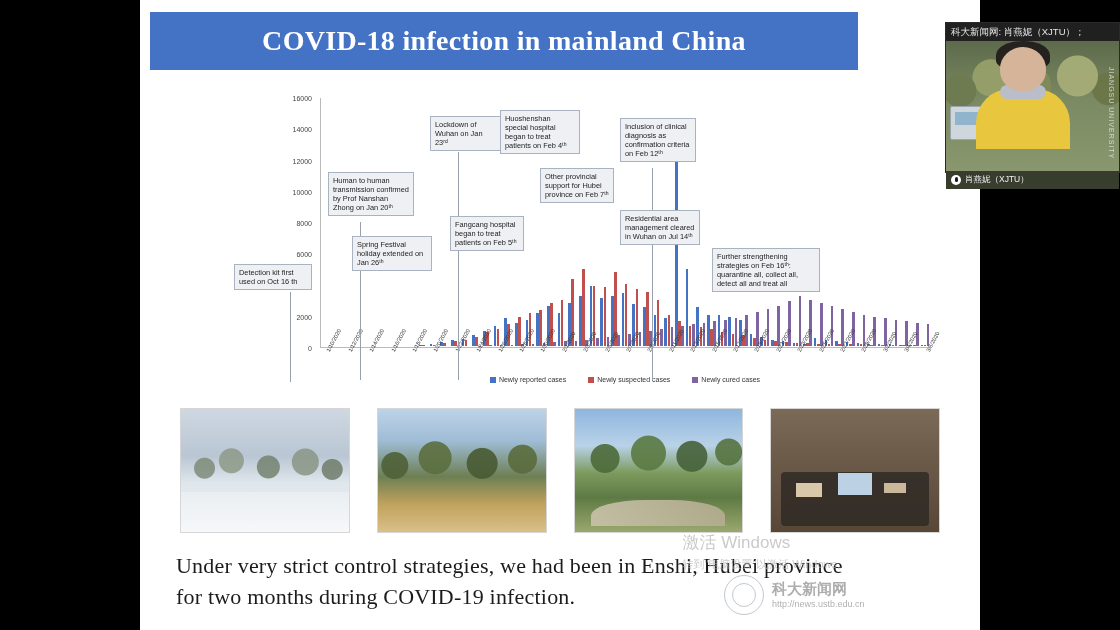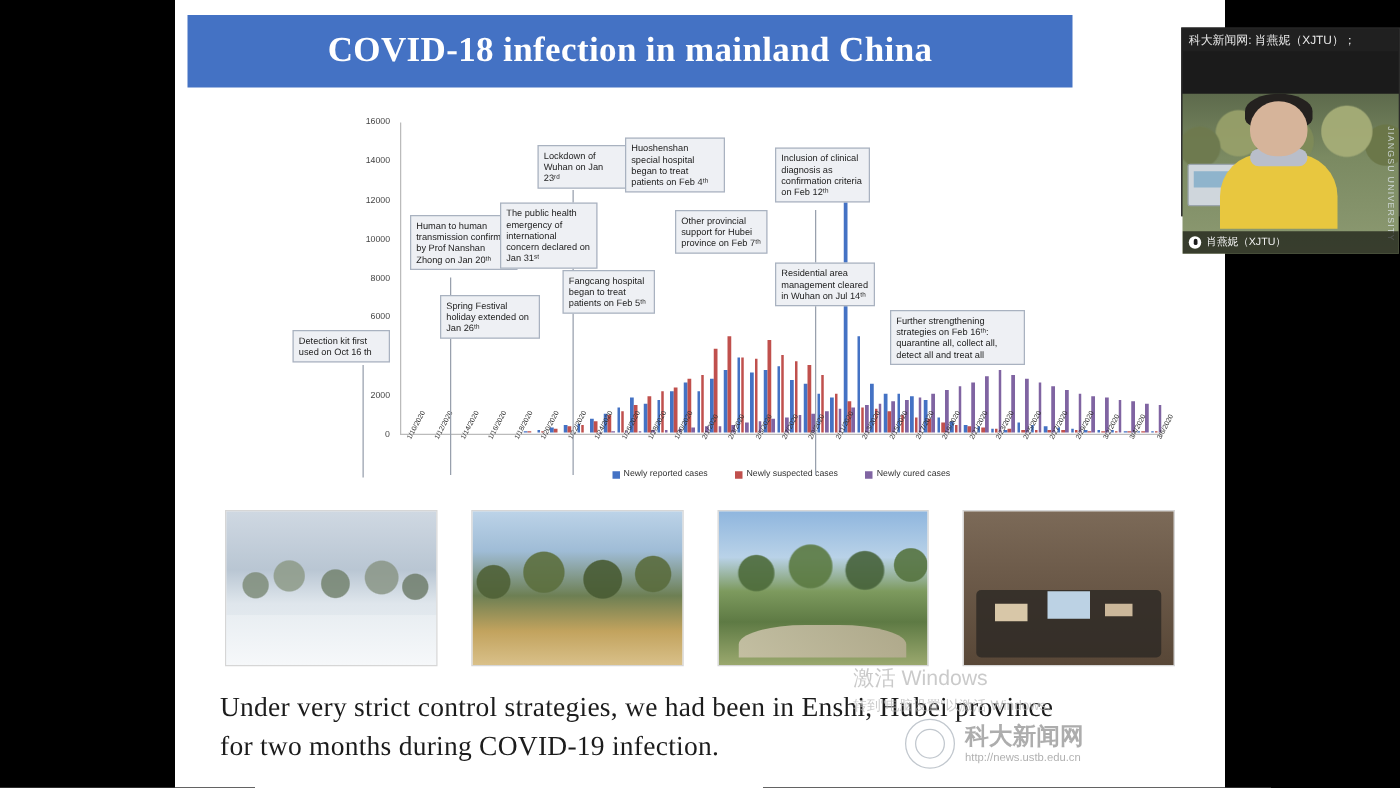--- a/index.html
+++ b/index.html
@@ -234,21 +234,21 @@
     border: 1.5px solid #8f9aa6;
     border-radius: 50%;
     position: relative;
     flex: none;
   }
   #wm-seal:before {
     content:""; position:absolute; left:7px; top:7px; right:7px; bottom:7px;
     border: 1px solid #8f9aa6; border-radius: 50%;
   }
   #wm-text { line-height: 1.25; }
-  #wm-cn { font-size: 19px; color: #6b6b6b; font-weight: bold; }
+  #wm-cn { font-size: 15px; color: #6b6b6b; font-weight: bold; }
   #wm-url { font-size: 9px; color: #6f6f6f; }
   
   #activate {
     position: absolute;
     right: 132px; bottom: 58px;
     text-align: left;
     color: #b9b9b9;
     opacity: .75;
   }
   #activate .a1 { font-size: 17px; }
@@ -266,24 +266,23 @@
     background: #202020;
     color: #e8e8e8;
     font-size: 9.5px;
     display: flex;
     align-items: center;
     padding: 0 5px;
     gap: 4px;
   }
   #vt-video {
     position: relative;
-    height: 128px;
+    height: 148px;
     background: linear-gradient(#5d6a4c 0%, #7b8a62 40%, #8d9a72 100%);
     overflow: hidden;
-    margin-top: 34px;
   }
   #vt-video .trees {
     position: absolute; left: 0; top: 0; width: 100%; height: 62%;
     background:
       radial-gradient(circle at 8% 54%, #6e7a4f 0 16px, transparent 17px),
       radial-gradient(circle at 26% 40%, #97a06a 0 18px, transparent 19px),
       radial-gradient(circle at 50% 48%, #7f8b58 0 18px, transparent 19px),
       radial-gradient(circle at 76% 38%, #a6ad78 0 20px, transparent 21px),
       radial-gradient(circle at 94% 52%, #6b7648 0 16px, transparent 17px);
     opacity: .95;
@@ -714,21 +713,20 @@
       <div class="leader" style="left:90px; top:216px; height:90px;"></div>
 
       <div class="note" style="left:128px; top:96px; width:86px;">Human to human transmission confirmed by Prof Nanshan Zhong on Jan 20ᵗʰ</div>
       <div class="leader" style="left:160px; top:146px; height:158px;"></div>
 
       <div class="note" style="left:230px; top:40px; width:72px;">Lockdown of Wuhan on Jan 23ʳᵈ</div>
       <div class="leader" style="left:258px; top:76px; height:228px;"></div>
 
       <div class="note" style="left:152px; top:160px; width:80px;">Spring Festival holiday extended on Jan 26ᵗʰ</div>
 
-      <div class="note" style="left:200px; top:86px; width:78px;">The public health emergency of international concern declared on Jan 31ˢᵗ</div>
 
       <div class="note" style="left:300px; top:34px; width:80px;">Huoshenshan special hospital began to treat patients on Feb 4ᵗʰ</div>
 
       <div class="note" style="left:250px; top:140px; width:74px;">Fangcang hospital began to treat patients on Feb 5ᵗʰ</div>
 
       <div class="note" style="left:340px; top:92px; width:74px;">Other provincial support for Hubei province on Feb 7ᵗʰ</div>
 
       <div class="note" style="left:420px; top:42px; width:76px;">Inclusion of clinical diagnosis as confirmation criteria on Feb 12ᵗʰ</div>
       <div class="leader" style="left:452px; top:92px; height:212px;"></div>
 

